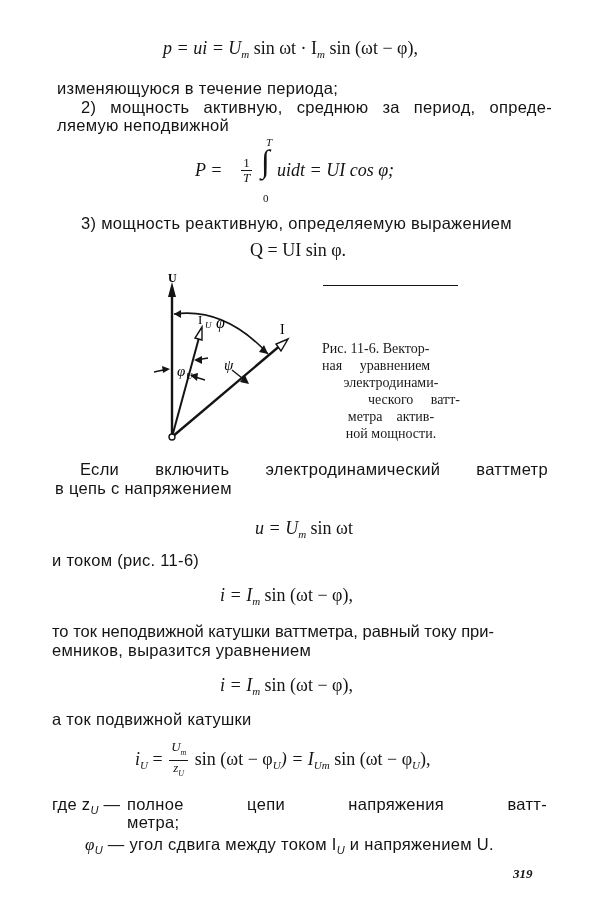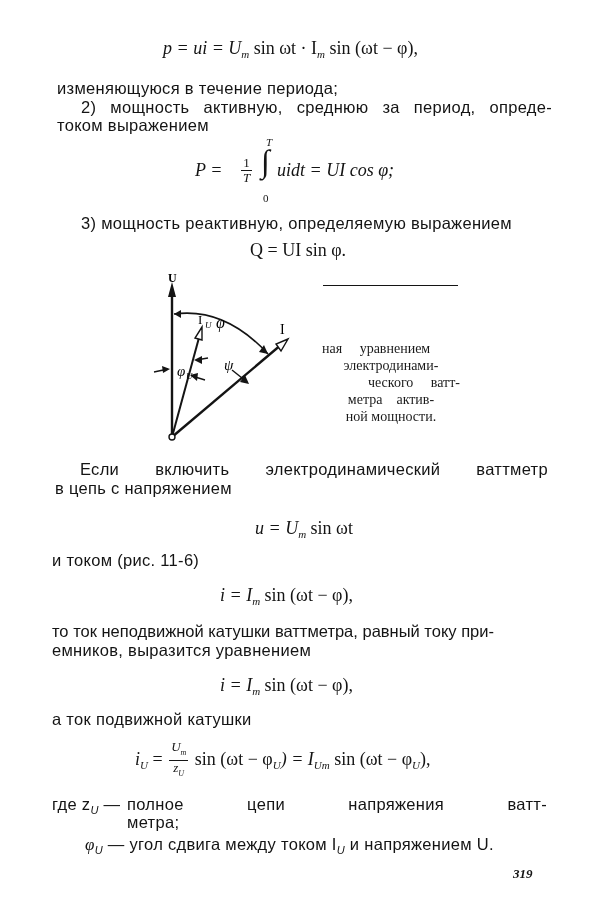--- a/index.html
+++ b/index.html
@@ -40,21 +40,21 @@
 
 <div class="abs text justify" style="left:57px; top:98px; width:495px; padding-left:24px; box-sizing:border-box;">
   <span>2)</span>
   <span>мощность</span>
   <span>активную,</span>
   <span>среднюю</span>
   <span>за</span>
   <span>период,</span>
   <span>опреде-</span>
 </div>
-<div class="abs text" style="left:57px; top:116px;">током выражением</div>
+<div class="abs text" style="left:57px; top:116px;">ляемую неподвижной</div>
 
 <div class="abs formula" style="left:195px; top:138px; height:70px;">
   <span style="position:absolute; left:0; top:22px;"><i>P = </i></span>
   <span class="frac" style="position:absolute; left:44px; top:18px;">
     <span class="num">1</span>
     <span class="den">T</span>
   </span>
   <span style="position:absolute; left:66px; top:5px; font-size:32px; font-style:italic;">∫</span>
   <span style="position:absolute; left:71px; top:-2px; font-size:11px; font-style:italic;">T</span>
   <span style="position:absolute; left:68px; top:54px; font-size:11px;">0</span>
@@ -92,20 +92,21 @@
   <text x="48" y="52" font-family="Liberation Serif, serif" font-size="13">I</text>
   <text x="55" y="56" font-family="Liberation Serif, serif" font-size="9" font-style="italic">U</text>
   <text x="27" y="104" font-family="Liberation Serif, serif" font-size="15" font-style="italic">φ</text>
   <text x="36" y="107" font-family="Liberation Serif, serif" font-size="9" font-style="italic">U</text>
   <text x="74" y="98" font-family="Liberation Serif, serif" font-size="15" font-style="italic">ψ</text>
 </svg>
 
 <div class="abs" style="left:323px; top:285px; width:135px; height:1px; background:#141414;"></div>
 
 <div class="abs caption" style="left:322px; top:340px; width:138px;">
+  <div style="text-align:left;">Рис. 11-6. Вектор-</div>
   <div style="text-align:justify; white-space:pre;">ная     уравнением</div>
   <div>электродинами-</div>
   <div style="white-space:pre;text-align:right;">ческого     ватт-</div>
   <div style="white-space:pre;">метра    актив-</div>
   <div>ной мощности.</div>
 </div>
 
 <div class="abs text justify" style="left:80px; top:460px; width:468px;">
   <span>Если</span>
   <span>включить</span>

